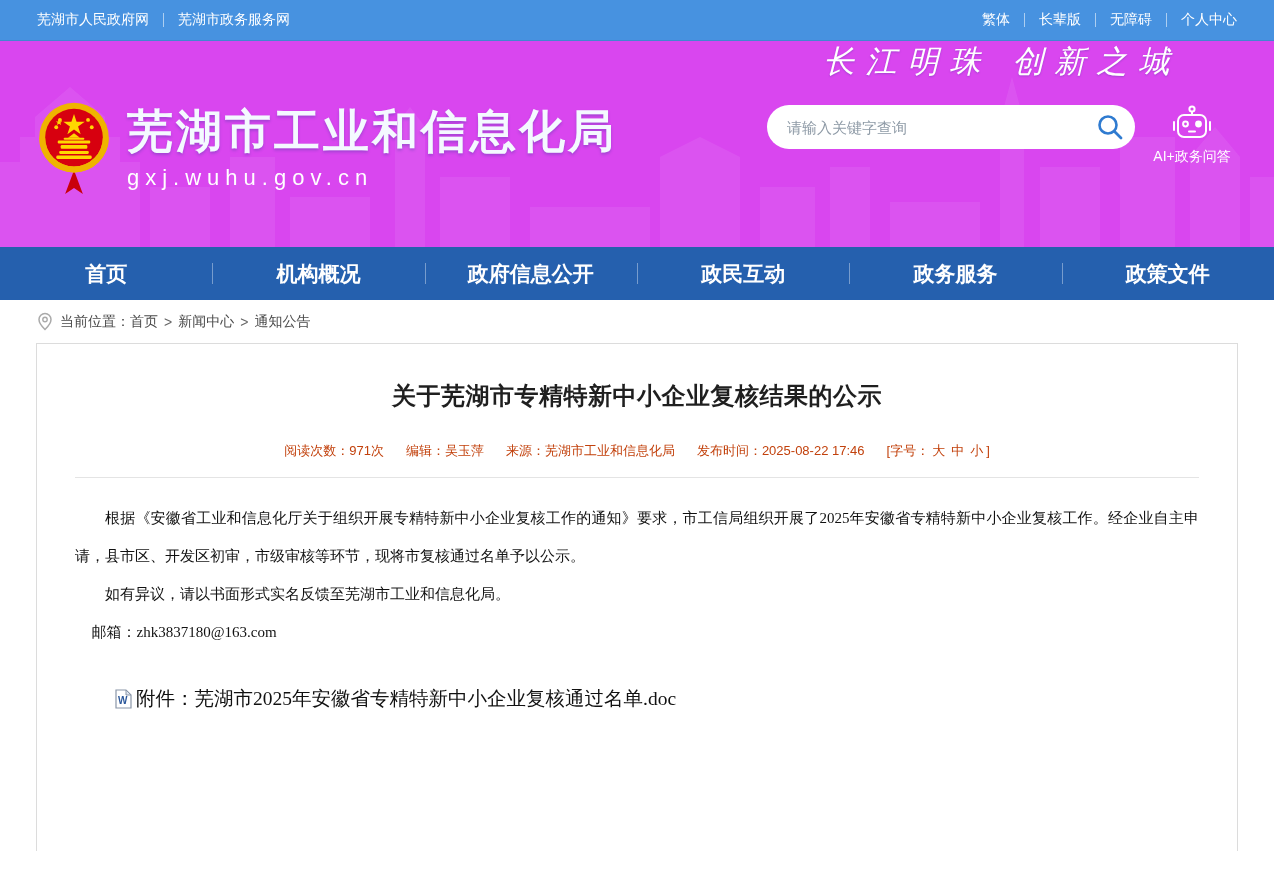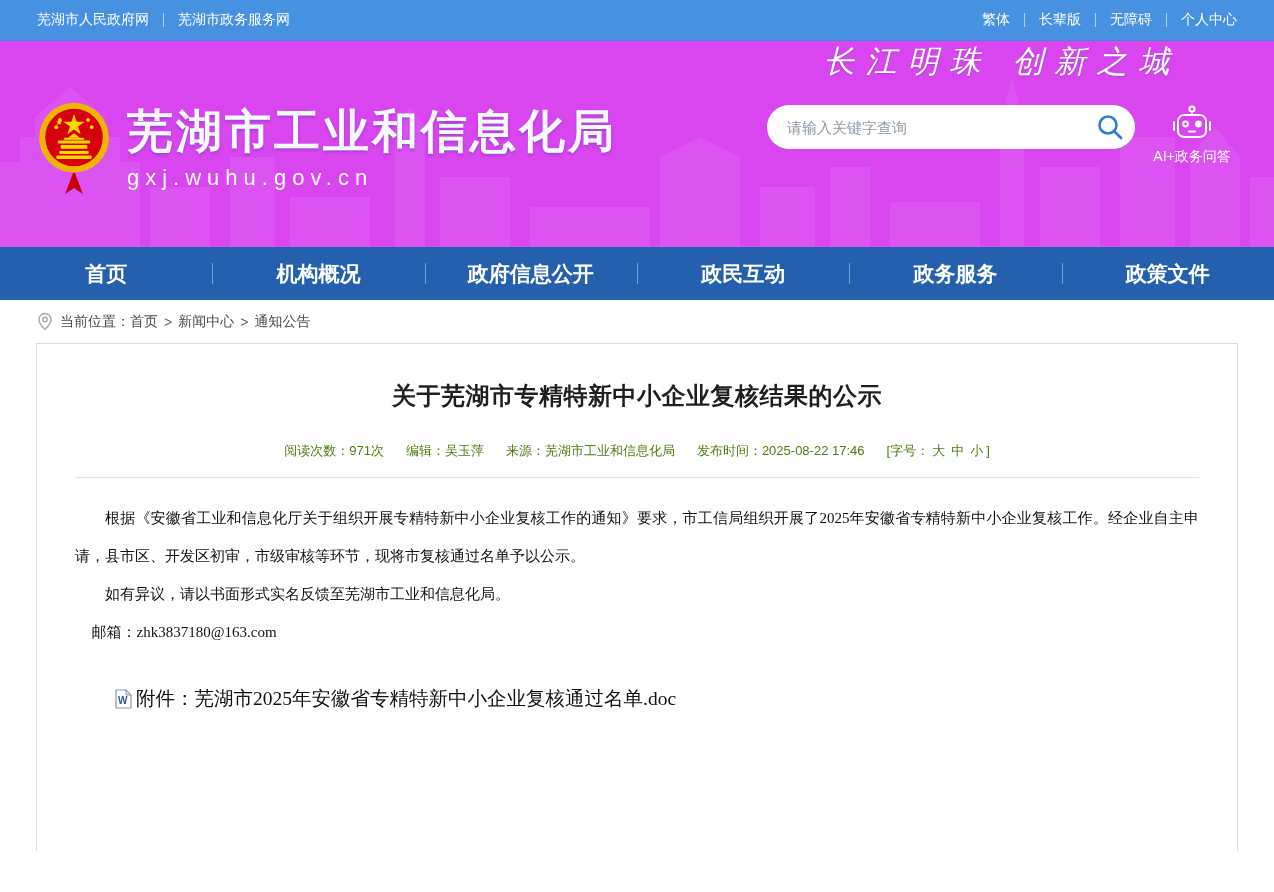--- a/index.html
+++ b/index.html
@@ -84,21 +84,21 @@
   
   .card {
     margin:0 36px; background:#fff; border:1px solid #dcdcdc; border-bottom:none;
     min-height:508px; padding:0 38px 10px;
   }
   .art-title {
     text-align:center; margin-top:36px; font-size:24px; font-weight:bold; color:#1f1f1f;
     letter-spacing:0.5px;
   }
   .meta-row {
-    margin-top:30px; text-align:right; font-size:13px; color:#4d7c0f;
+    margin-top:30px; text-align:right; font-size:13px; color:#c2410c;
     display:flex; justify-content:center; flex-wrap:nowrap; gap:0; white-space:nowrap;
   }
   .meta-row .seg { margin:0 11px; }
   .fontsize-ctl .fbtn { cursor:pointer; margin:0 3px; }
   .meta-divider { border-bottom:1px solid #e4e4e4; margin-top:17px; }
   .art-body {
     margin-top:21px;
     font-family:"Liberation Serif","DejaVu Serif",serif;
     font-size:15px; color:#111; line-height:38px; text-align:justify;
   }

